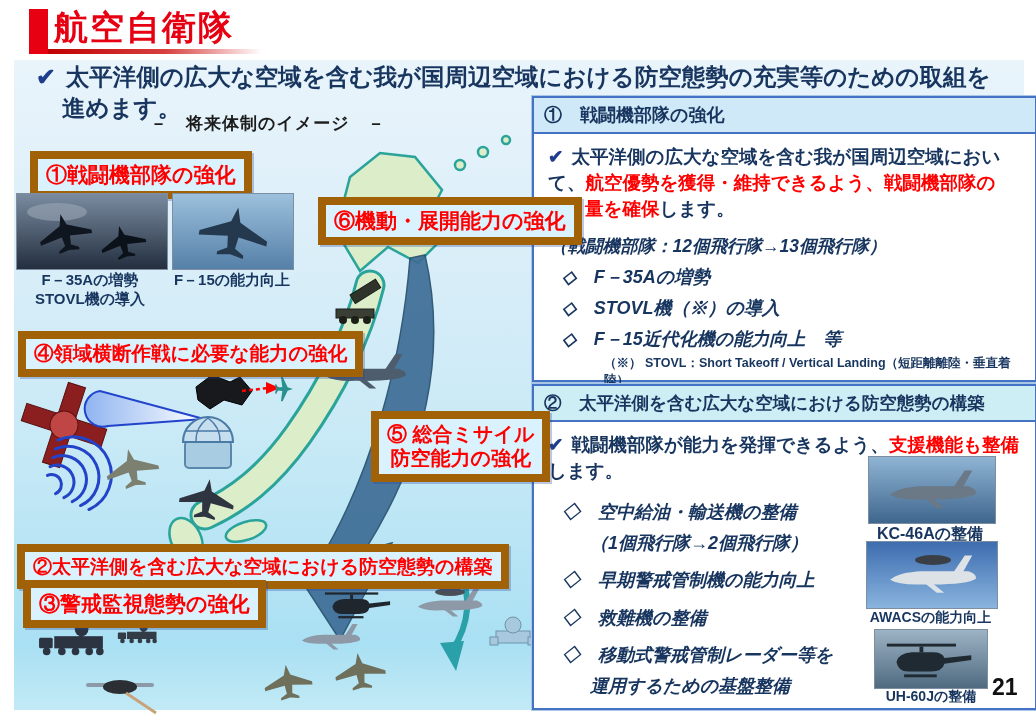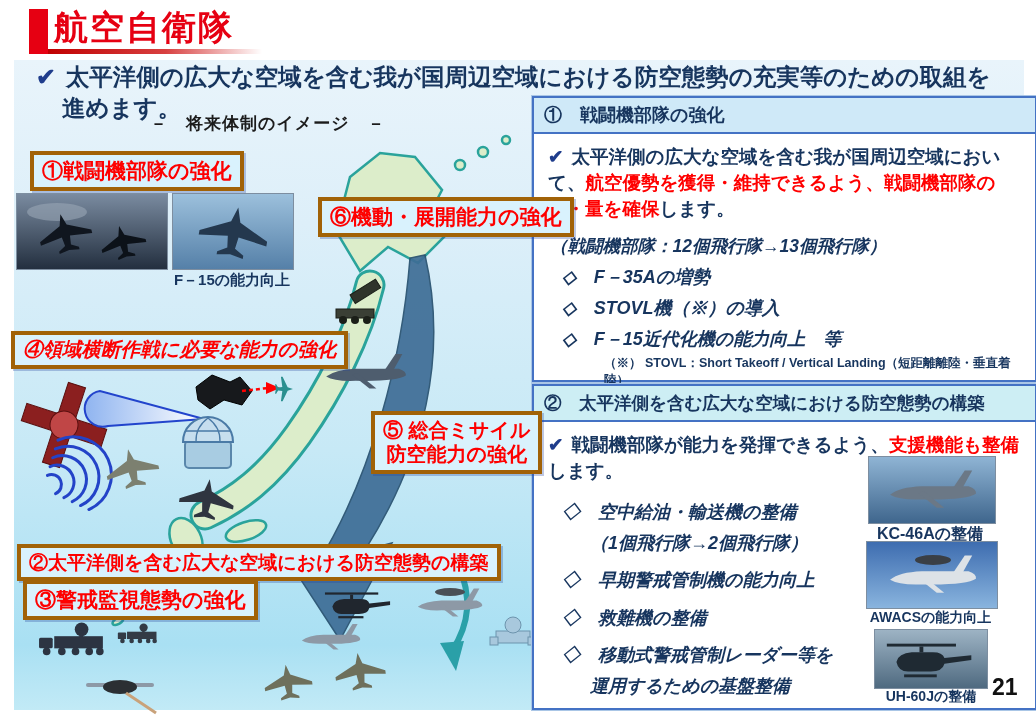--- a/index.html
+++ b/index.html
@@ -14,21 +14,21 @@
   .title-underline{position:absolute;left:48px;top:49px;width:214px;height:5px;
                    background:linear-gradient(90deg,#c00000 0%,#d84040 55%,#ffffff 100%);}
   
   .lead{position:absolute;left:36px;top:62px;width:992px;color:#17355e;font-size:23.5px;
         font-weight:bold;line-height:1.33;z-index:3;}
   .lead .chk{color:#1f3d8c;margin-right:10px;}
   .lead .l2{margin-left:26px;}
   .subtitle{position:absolute;left:150px;top:112px;font-size:17px;font-weight:600;color:#1b1b1b;
             letter-spacing:1px;z-index:3;}
   
-  .lbl{position:absolute;background:#d9f2fd;border:4px solid #a16207;color:#fe0000;font-weight:bold;
+  .lbl{position:absolute;background:#d9f2fd;border:8px solid #a16207;color:#fe0000;font-weight:bold;
        padding:3px 8px;line-height:1.22;box-shadow:2px 2px 0 rgba(40,70,160,.30);z-index:5;white-space:nowrap;}
   .lbl.c{text-align:center;}
   
   .photo{position:absolute;border:1px solid #7d8ea0;z-index:5;overflow:hidden;}
   .cap{position:absolute;color:#17355e;font-weight:bold;font-size:15px;text-align:center;
        line-height:1.25;z-index:5;}
   
   .panel{position:absolute;left:532px;width:501px;background:#ffffff;border:2px solid #4472c4;
          box-shadow:0 0 0 1px #aac6e6;z-index:4;color:#17355e;}
   .panel .hd{background:#cfe9f8;border-bottom:2px solid #4472c4;font-size:18px;font-weight:bold;
@@ -181,39 +181,43 @@
     <g transform="translate(496,522)" fill="#a8c8dd" stroke="#6d94ad">
       <rect x="0" y="14" width="34" height="12"></rect>
       <circle cx="17" cy="8" r="8"></circle>
       <rect x="-6" y="20" width="8" height="8"></rect>
         <rect x="32" y="20" width="8" height="8"></rect>
     </g>
   </svg>
 
   <div class="lbl" style="left:30px;top:151px;font-size:21px;">①戦闘機部隊の強化</div>
   <div class="lbl" style="left:318px;top:197px;font-size:21px;">⑥機動・展開能力の強化</div>
-  <div class="lbl" style="left:11px;top:331px;font-size:19.5px;font-style:italic;">④領域横断作戦に必要な能力の強化</div>
+  <div class="lbl" style="left:18px;top:331px;font-size:19.5px;">④領域横断作戦に必要な能力の強化</div>
   <div class="lbl c" style="left:371px;top:411px;font-size:20px;">
     <div>⑤ 総合ミサイル</div>
     <div>防空能力の強化</div>
   </div>
   <div class="lbl" style="left:17px;top:544px;font-size:19px;text-align:center;">②太平洋側を含む広大な空域における防空態勢の構築</div>
   <div class="lbl" style="left:23px;top:580px;font-size:21px;">③警戒監視態勢の強化</div>
 
   <div class="photo" style="left:16px;top:193px;width:150px;height:75px;background:linear-gradient(180deg,#7a8ba0,#232f3f);">
     <svg width="150" height="75" viewBox="0 0 150 75">
       <ellipse cx="40" cy="18" rx="30" ry="9" fill="#9aa7b5" opacity=".6"></ellipse>
       <use href="#sym-jet" x="18" y="18" width="60" height="42" fill="#10161f" transform="rotate(-14 48 39)"></use>
       <use href="#sym-jet" x="80" y="30" width="52" height="36" fill="#0c1219" transform="rotate(-14 106 48)"></use>
     </svg>
   </div>
   <div class="photo" style="left:172px;top:193px;width:120px;height:75px;background:linear-gradient(180deg,#9cc0dc,#5580a8);">
     <svg width="120" height="75" viewBox="0 0 120 75">
       <use href="#sym-jet" x="22" y="10" width="78" height="56" fill="#24384e" transform="rotate(10 61 38)"></use>
     </svg>
+  </div>
+  <div class="cap" style="left:8px;top:271px;width:164px;">
+    <div>F－35Aの増勢</div>
+    <div>STOVL機の導入</div>
   </div>
   <div class="cap" style="left:166px;top:271px;width:132px;">F－15の能力向上</div>
 
   <div class="panel" style="top:96px;height:282px;">
     <div class="hd">①　戦闘機部隊の強化</div>
     <div class="bd">
       <div class="pcheck">
         <span class="chk">✔</span><span>太平洋側の広大な空域を含む我が国周辺空域において、</span><span class="red">航空優勢を獲得・維持できるよう、戦闘機部隊の質・量を確保</span><span>します。</span>
       </div>
       <div class="subnote">（戦闘機部隊：12個飛行隊→13個飛行隊）</div>

